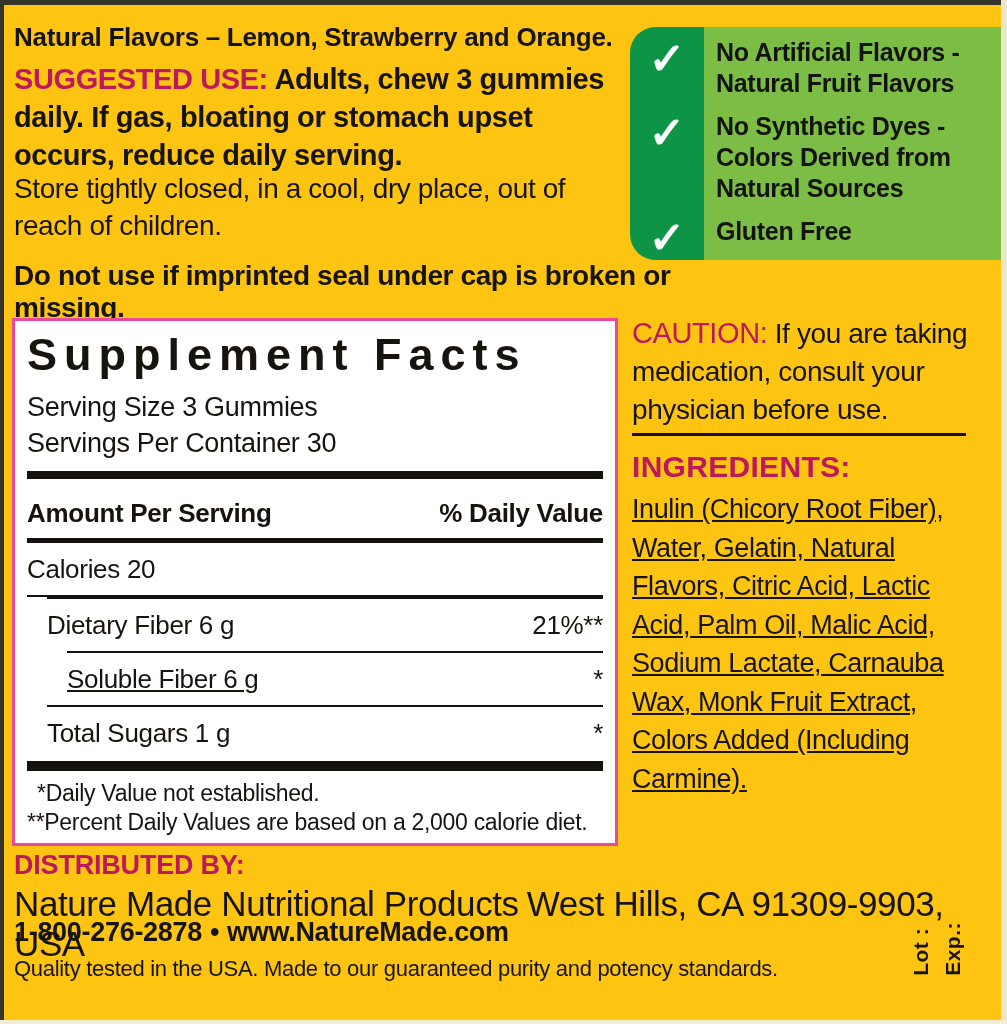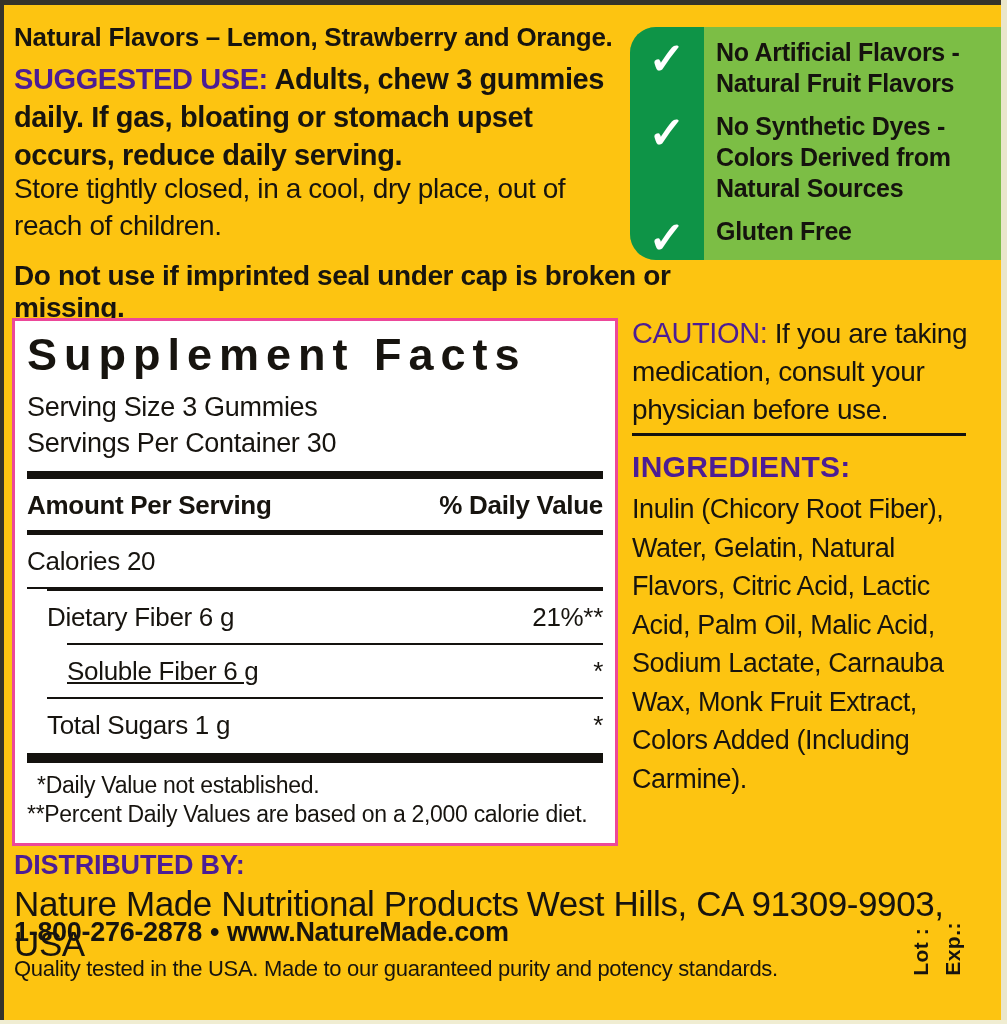--- a/index.html
+++ b/index.html
@@ -10,21 +10,21 @@
     color:#17140f;
     -webkit-font-smoothing:antialiased;
   }
   .abs{position:absolute;}
   
   .edge-top{left:0;top:0;width:1007px;height:5px;background:#35332a;}
   .edge-left{left:0;top:0;width:4px;height:1024px;background:#35332a;}
   .edge-right{right:0;top:0;width:6px;height:1024px;background:#eae6cb;}
   .edge-bottom{left:0;bottom:0;width:1007px;height:4px;background:#f0edd2;}
 
-  .green{color:#4c1d95;}
+  .green{color:#be185d;}
   .b{font-weight:400;}
 
   .flavors{left:14px;top:22px;width:620px;font-size:26px;font-weight:700;letter-spacing:-0.3px;}
   .suggested{left:14px;top:60px;width:608px;font-size:29px;line-height:38px;font-weight:700;letter-spacing:-0.4px;}
   .storage{left:14px;top:170px;width:608px;font-size:28px;line-height:37px;font-weight:400;letter-spacing:-0.4px;}
   .sealwarn{left:14px;top:260px;width:700px;font-size:28px;font-weight:700;letter-spacing:-0.4px;}
 
   
   .badges{left:630px;top:27px;right:6px;border-radius:26px 0 0 26px;overflow:hidden;
           display:grid;grid-template-columns:74px 1fr;background:#7cbe45;}
@@ -33,40 +33,40 @@
   .badge-txt{font-size:25px;line-height:31px;font-weight:700;letter-spacing:-0.3px;
              padding:10px 6px 2px 12px;color:#15130e;}
 
   
   .panel{left:12px;top:318px;width:606px;height:528px;background:#ffffff;
          border:3px solid #ec4899;box-sizing:border-box;padding:6px 12px 8px;}
   .sf-title{font-size:45px;font-weight:700;letter-spacing:7px;margin:2px 0 8px;white-space:nowrap;}
   .sf-serving{font-size:27px;line-height:36px;letter-spacing:-0.3px;}
   .bar8{height:8px;background:#14120e;margin-top:10px;}
   .sf-header{display:flex;justify-content:space-between;font-size:26px;font-weight:700;
-             padding:11px 0 9px;letter-spacing:-0.3px;}
+             padding:11px 0 9px;letter-spacing:-0.3px;margin-top:8px;}
   .bar5{height:5px;background:#14120e;}
   .sf-row{display:flex;justify-content:space-between;font-size:26px;letter-spacing:-0.3px;
           padding:11px 0 10px;}
   .sf-row .dv{font-weight:400;}
   .ind1{padding-left:20px;}
   .ind2{padding-left:40px;text-decoration:underline;}
   .sf-line{border-top:2px solid #14120e;}
   .ml20{margin-left:20px;}
   .ml40{margin-left:40px;}
   .bar10{height:10px;background:#14120e;margin-top:2px;}
   .sf-foot{font-size:23px;line-height:29px;letter-spacing:-0.3px;margin-top:8px;}
   .sf-foot .f1{padding-left:10px;}
 
   
   .caution{left:632px;top:314px;width:352px;font-size:28px;line-height:38px;letter-spacing:-0.4px;}
   .caution .green{font-size:29px;}
   .divider{left:632px;top:433px;width:334px;border-top:3px solid #14120e;height:0;}
   .ingr-head{left:632px;top:450px;font-size:30px;font-weight:700;letter-spacing:0.3px;}
-  .ingr-text{left:632px;top:490px;width:352px;font-size:27px;line-height:38.5px;letter-spacing:-0.4px;}
+  .ingr-text{left:632px;top:490px;width:352px;font-size:27px;line-height:38.5px;letter-spacing:-0.4px;text-decoration:underline;}
 
   
   .dist-head{left:14px;top:850px;font-size:27px;font-weight:700;letter-spacing:-0.2px;}
   .company-line{left:14px;top:884px;width:960px;font-size:35px;letter-spacing:-0.4px;}
   .company-line .addr{font-weight:400;margin-left:8px;}
   .phone-line{left:14px;top:917px;font-size:27px;font-weight:700;letter-spacing:-0.3px;}
   .phone-line .sep{margin:0 8px;}
   .quality{left:14px;top:956px;font-size:22px;font-weight:400;letter-spacing:-0.3px;}
 
   .lotexp{right:42px;top:922px;display:flex;gap:8px;}

